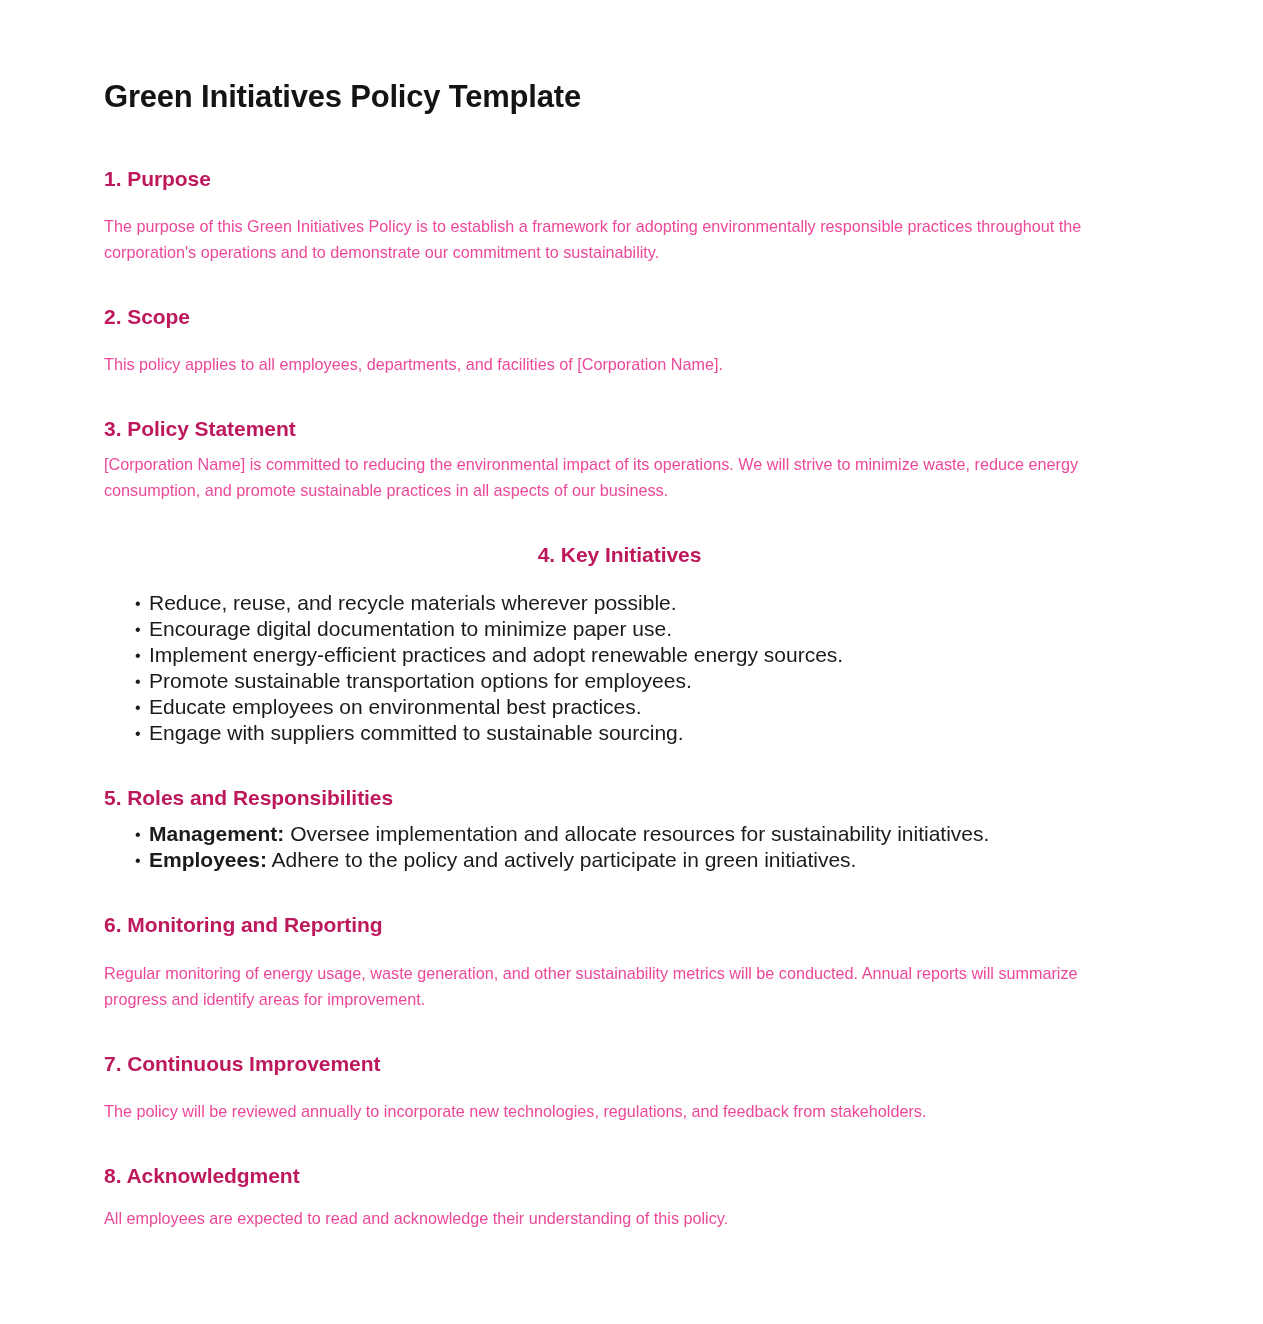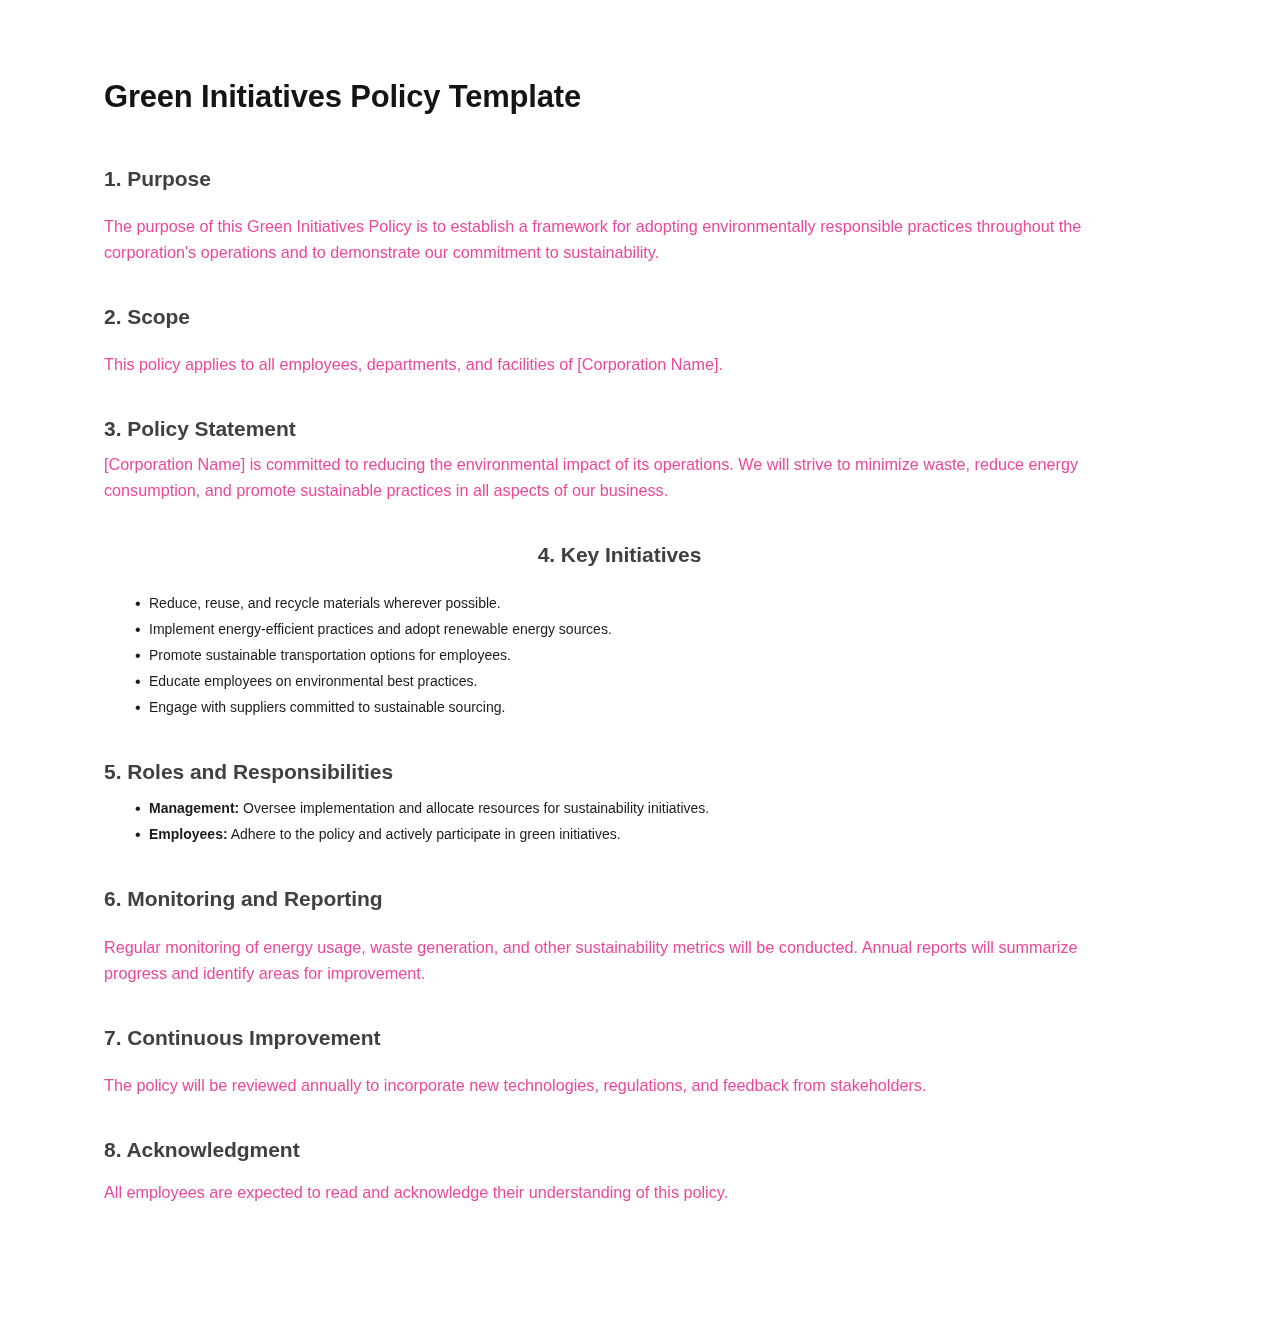--- a/index.html
+++ b/index.html
@@ -31,41 +31,41 @@
     color: #141414;
   }
   .section {
     margin: 0;
   }
   .section-heading {
     font-size: 21px;
     font-weight: 700;
     line-height: 1.3;
     margin: 0 0 20px 0;
-    color: #404040;
+    color: #be185d;
     letter-spacing: -0.05px;
   }
   .section + .section {
     margin-top: 38px;
   }
   .para {
     font-size: 16.2px;
     line-height: 26px;
     margin: 0;
     color: #ec4899;
     max-width: 1032px;
   }
   ul.bullets {
     list-style: none;
     margin: 0;
     padding: 0 0 0 31px;
   }
   ul.bullets li {
     position: relative;
-    font-size: 14px;
+    font-size: 21px;
     line-height: 26px;
     color: #1b1b1b;
     padding-left: 14px;
     margin: 0;
   }
   ul.bullets li::before {
     content: "\2022";
     position: absolute;
     left: 0;
     top: 0;
@@ -105,20 +105,21 @@
 
   <div class="section" id="sec-3">
     <h2 class="section-heading">3. Policy Statement</h2>
     <p class="para">[Corporation Name] is committed to reducing the environmental impact of its operations. We will strive to minimize waste, reduce energy consumption, and promote sustainable practices in all aspects of our business.</p>
   </div>
 
   <div class="section" id="sec-4">
     <h2 class="section-heading">4. Key Initiatives</h2>
     <ul class="bullets">
       <li><span>Reduce, reuse, and recycle materials wherever possible.</span></li>
+      <li><span>Encourage digital documentation to minimize paper use.</span></li>
       <li><span>Implement energy-efficient practices and adopt renewable energy sources.</span></li>
       <li><span>Promote sustainable transportation options for employees.</span></li>
       <li><span>Educate employees on environmental best practices.</span></li>
       <li><span>Engage with suppliers committed to sustainable sourcing.</span></li>
     </ul>
   </div>
 
   <div class="section" id="sec-5">
     <h2 class="section-heading">5. Roles and Responsibilities</h2>
     <ul class="bullets">

